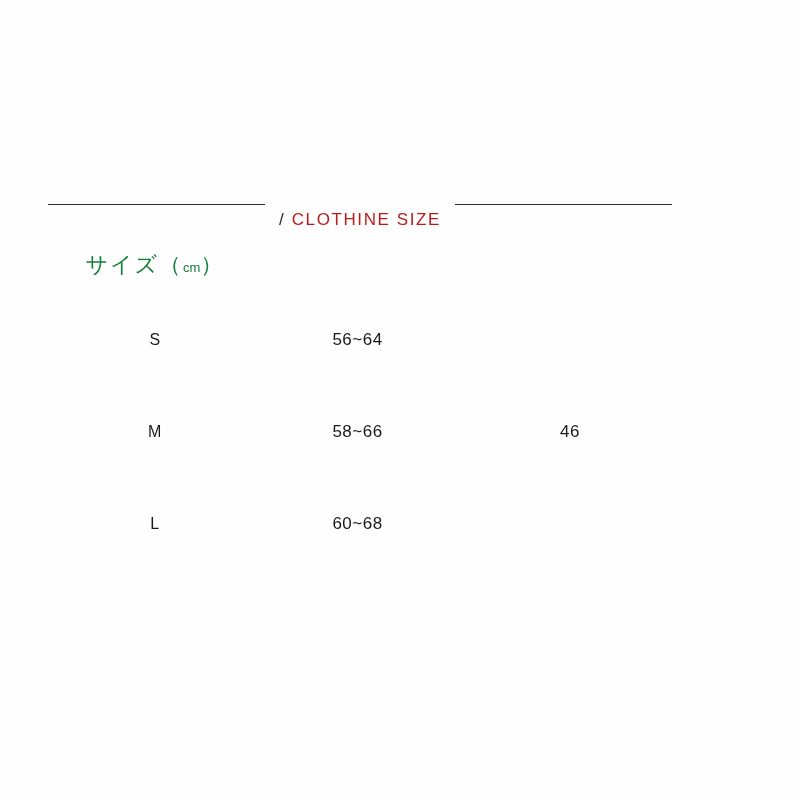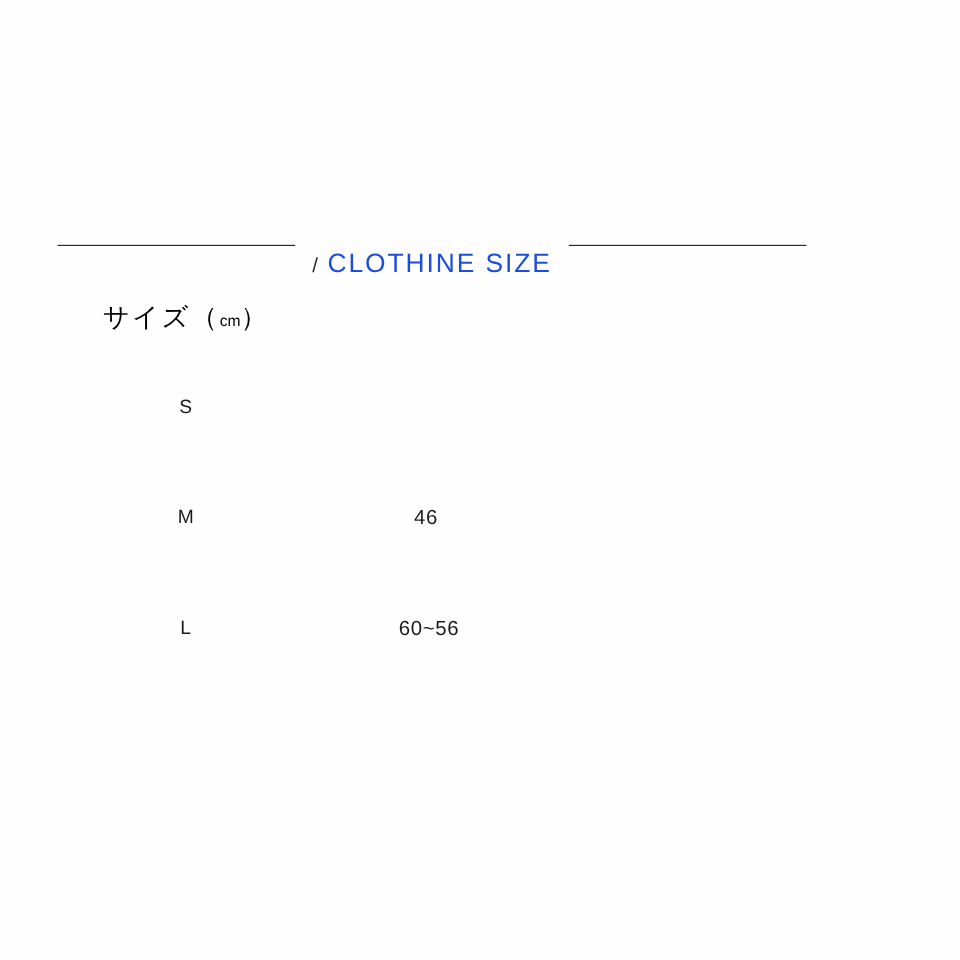--- a/index.html
+++ b/index.html
@@ -46,23 +46,23 @@
     padding: 0 14px;
     white-space: nowrap;
   }
   .slash {
     font-size: 17px;
     color: #2b2b2b;
     margin-right: 8px;
     letter-spacing: 0;
   }
   .title {
-    font-size: 22px;
+    font-size: 17px;
     letter-spacing: 1.6px;
-    color: #1d4ed8;
+    color: #b91c1c;
     margin-top: 31px;
   }
 
   
   .table {
     position: absolute;
     left: 60px;
     top: 236px;
     width: 636px;
   }
@@ -79,21 +79,21 @@
   .col {
     text-align: center;
   }
   .col-size  { width: 190px; }
   .col-waist { width: 215px; }
   .col-len   { width: 210px; }
 
   .th {
     font-size: 22px;
     letter-spacing: 2px;
-    color: #000000;
+    color: #15803d;
   }
   .th .unit {
     font-size: 13px;
     letter-spacing: 0;
   }
   .td {
     font-size: 17px;
     letter-spacing: 0.5px;
     color: #1a1a1a;
   }
@@ -116,26 +116,28 @@
   <div class="table">
 
     <div class="row head-row">
       <div class="col col-size th">
         <span>サイズ（</span><span class="unit">cm</span><span>）</span>
       </div>
     </div>
 
     <div class="row data-row">
       <div class="col col-size td td-size">S</div>
+      <div class="col col-waist td">56~64</div>
     </div>
 
     <div class="row data-row">
       <div class="col col-size td td-size">M</div>
+      <div class="col col-waist td">58~66</div>
       <div class="col col-len td">46</div>
     </div>
 
     <div class="row data-row">
       <div class="col col-size td td-size">L</div>
-      <div class="col col-waist td">60~56</div>
+      <div class="col col-waist td">60~68</div>
     </div>
 
   </div>
 </div>
 
 </body></html>

